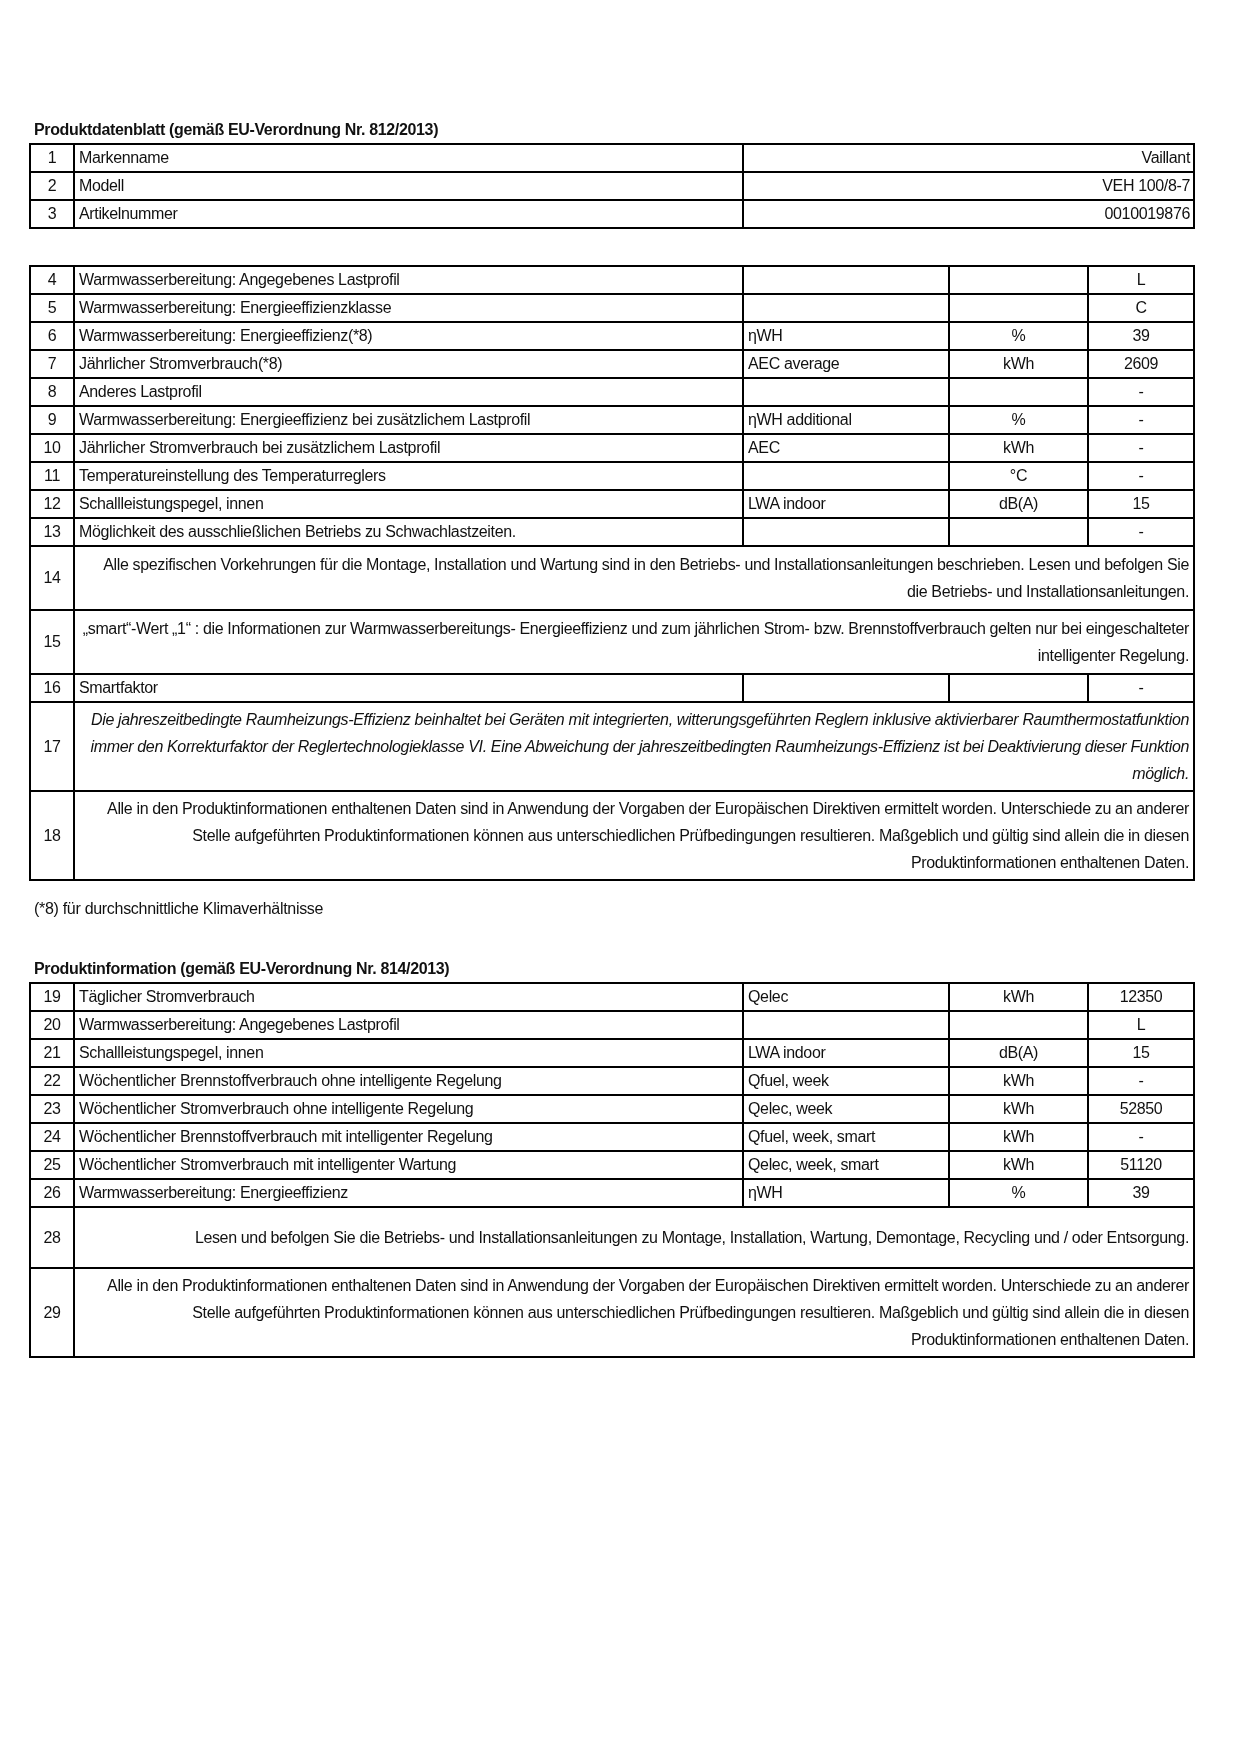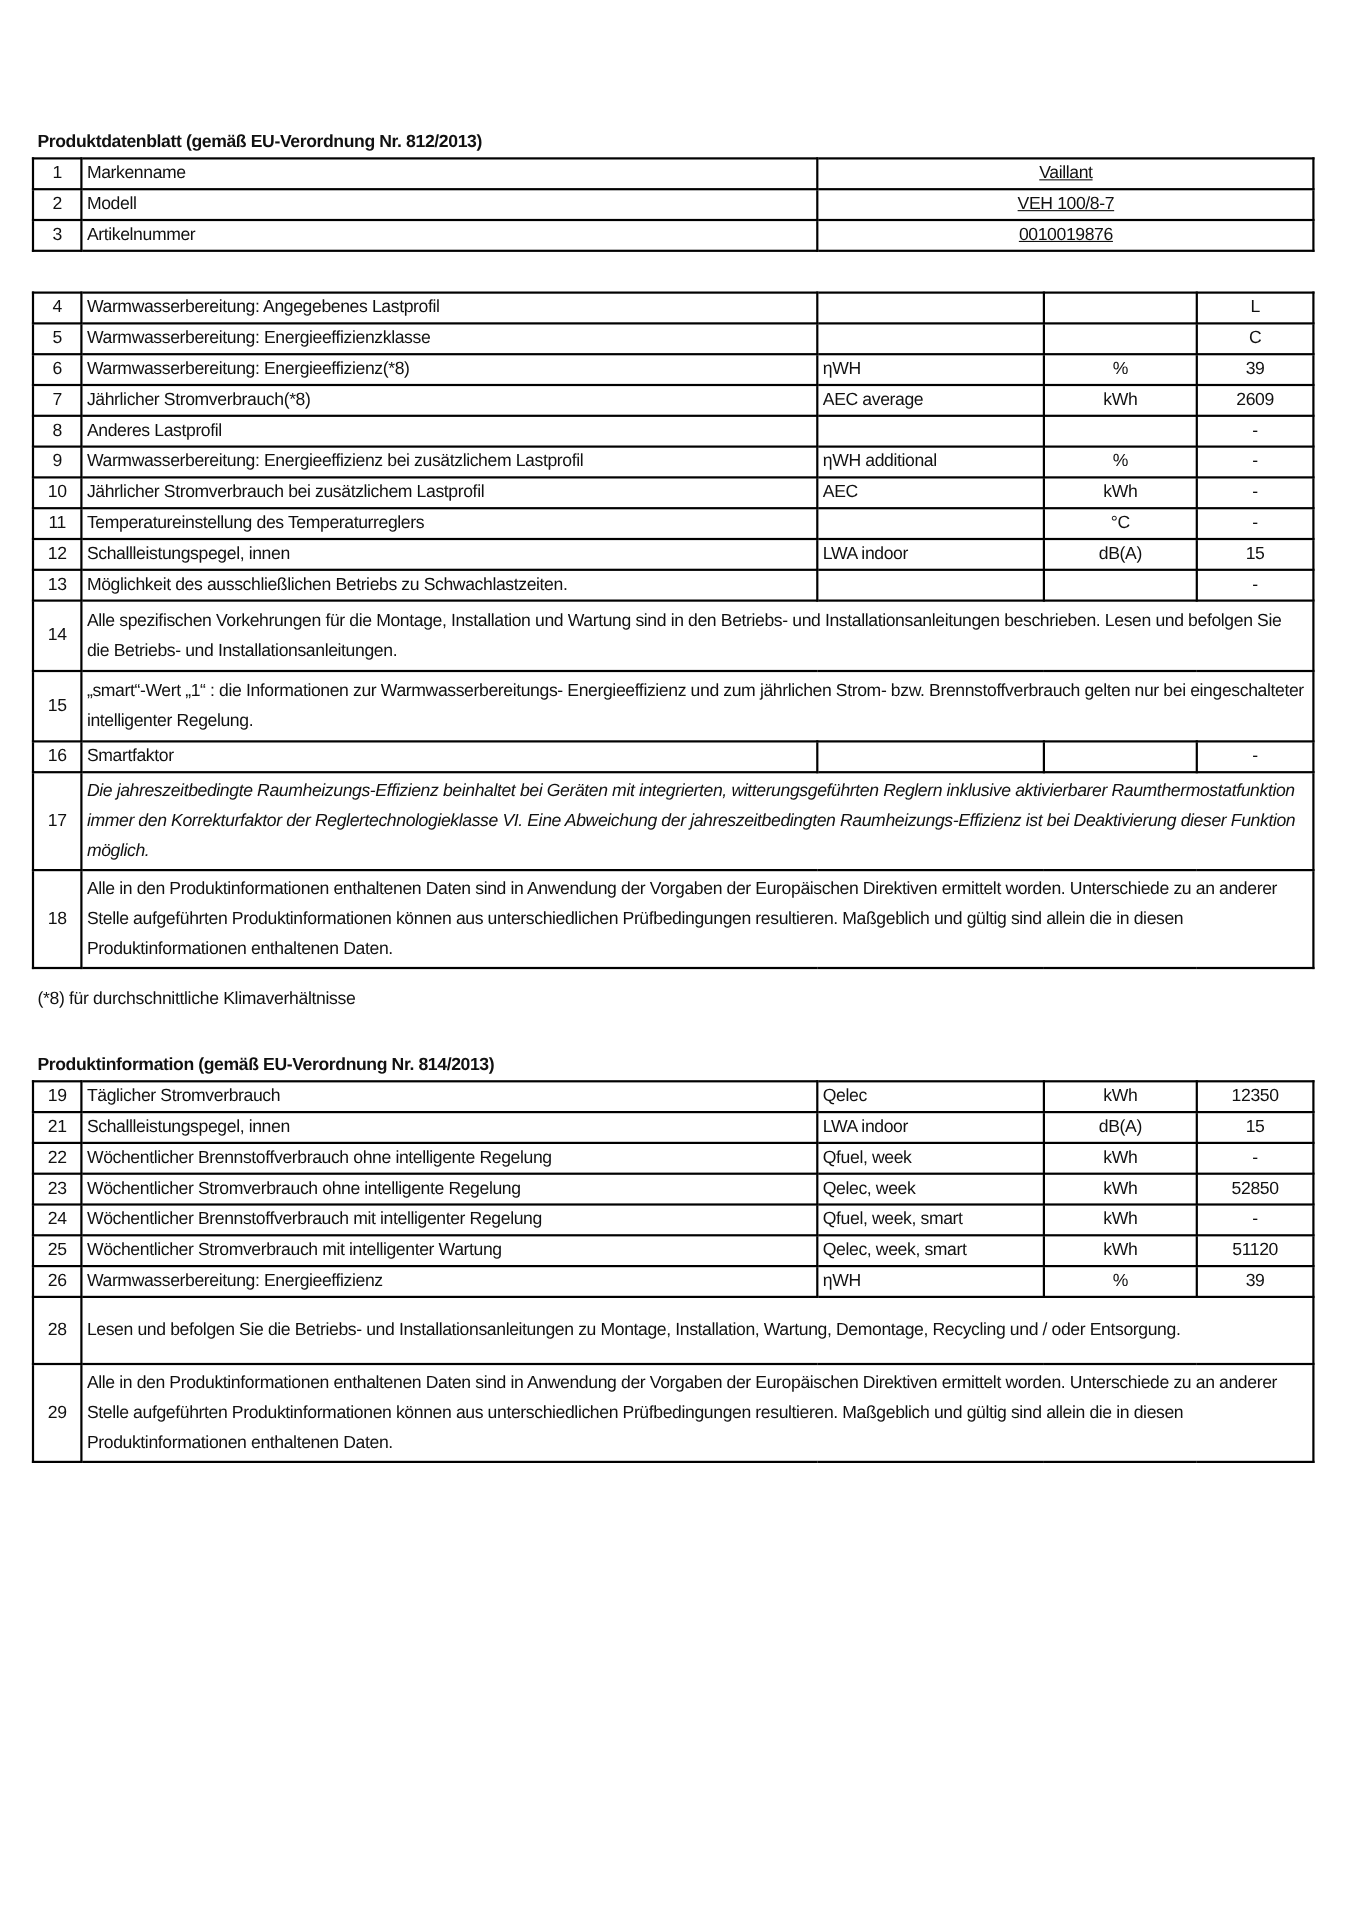--- a/index.html
+++ b/index.html
@@ -6,23 +6,23 @@
   body { width: 1241px; height: 1755px; position: relative; overflow: hidden;
          font-family: "Liberation Sans", "DejaVu Sans", sans-serif; color: #111; }
   .heading { position: absolute; left: 34px; font-weight: bold; font-size: 16px;
              letter-spacing: -0.35px; white-space: nowrap; }
   .footnote { position: absolute; left: 34px; font-size: 16px; letter-spacing: -0.3px; white-space: nowrap; }
   table.sheet { position: absolute; left: 29px; width: 1164px; border-collapse: collapse;
                 table-layout: fixed; font-size: 16px; letter-spacing: -0.35px; }
   table.sheet td { border: 2px solid #000; padding: 0 4px; height: 26px; line-height: 26px;
                    white-space: nowrap; overflow: hidden; vertical-align: middle; }
   table.sheet td.num { text-align: center; padding: 0; }
-  table.sheet td.right { text-align: center; padding-right: 3px; text-decoration: underline; }
+  table.sheet td.right { text-align: right; padding-right: 3px; }
   table.sheet td.center { text-align: center; }
-  table.sheet td.wrap { white-space: normal; line-height: 27px; padding-top: 2px; padding-bottom: 2px; }
+  table.sheet td.wrap { white-space: normal; line-height: 27px; padding-top: 2px; padding-bottom: 2px; text-align: right; }
   col.c-num { width: 44px; }
   col.c-desc { width: 669px; }
   col.c-sym { width: 206px; }
   col.c-unit { width: 139px; }
   col.c-val { width: 106px; }
   col.c-label { width: 669px; }
   col.c-value { width: 451px; }
 </style>
 </head>
 <body>
@@ -173,20 +173,27 @@
     </colgroup>
   <tbody>
       <tr>
     <td class="num">19</td>
     <td>Täglicher Stromverbrauch</td>
     <td>Qelec</td>
     <td class="center">kWh</td>
     <td class="center">12350</td>
   </tr>
   <tr>
+    <td class="num">20</td>
+    <td>Warmwasserbereitung: Angegebenes Lastprofil</td>
+    <td></td>
+    <td class="center"></td>
+    <td class="center">L</td>
+  </tr>
+  <tr>
     <td class="num">21</td>
     <td>Schallleistungspegel, innen</td>
     <td>LWA indoor</td>
     <td class="center">dB(A)</td>
     <td class="center">15</td>
   </tr>
   <tr>
     <td class="num">22</td>
     <td>Wöchentlicher Brennstoffverbrauch ohne intelligente Regelung</td>
     <td>Qfuel, week</td>

